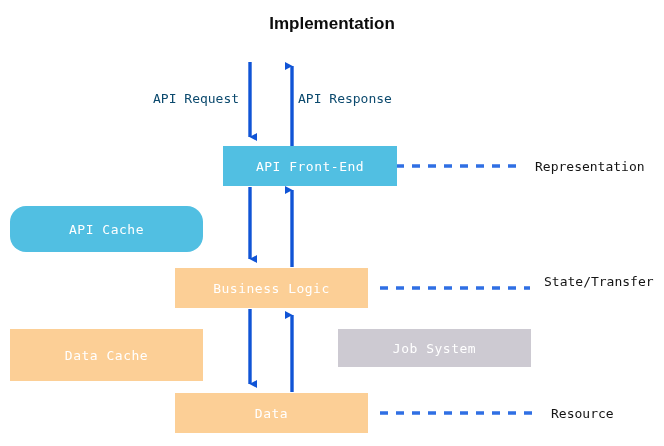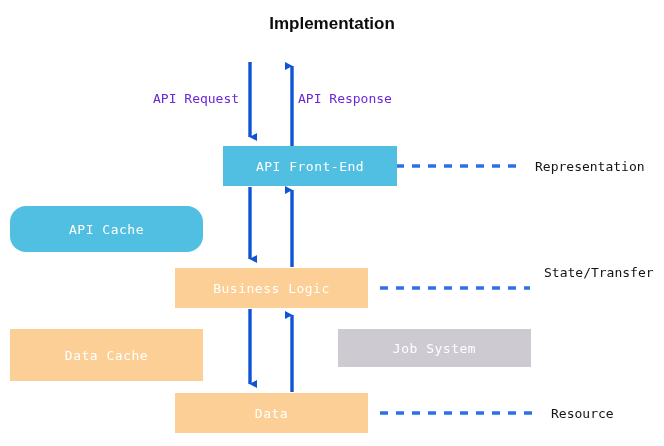--- a/index.html
+++ b/index.html
@@ -66,34 +66,34 @@
     background: #cdcad2;
   }
   .node-data {
     left: 175px; top: 393px; width: 193px; height: 40px;
     background: #fccf96;
   }
   .edge-label {
     position: absolute;
     font-family: "DejaVu Sans Mono", "Liberation Mono", monospace;
     font-size: 13px;
-    color: #6d28d9;
+    color: #0c4a6e;
     white-space: nowrap;
   }
   .label-api-request { left: 153px; top: 91px; }
   .label-api-response { left: 298px; top: 91px; }
   .side-label {
     position: absolute;
     font-family: "DejaVu Sans Mono", "Liberation Mono", monospace;
     font-size: 13px;
     color: #141414;
     white-space: nowrap;
   }
   .label-representation { left: 535px; top: 159px; }
-  .label-state-transfer { left: 544px; top: 265px; }
+  .label-state-transfer { left: 544px; top: 274px; }
   .label-resource { left: 551px; top: 406px; text-align: center; }
 </style>
 </head>
 <body>
 
 <svg id="canvas" viewBox="0 0 664 446" xmlns="http://www.w3.org/2000/svg">
   <defs>
     <marker id="arrowDown" markerWidth="9" markerHeight="9" refX="4.5" refY="7.6" orient="auto" markerUnits="userSpaceOnUse">
       <path d="M0.6,0.6 L8.4,0.6 L4.5,8.2 Z" fill="#1054d6"></path>
     </marker>

